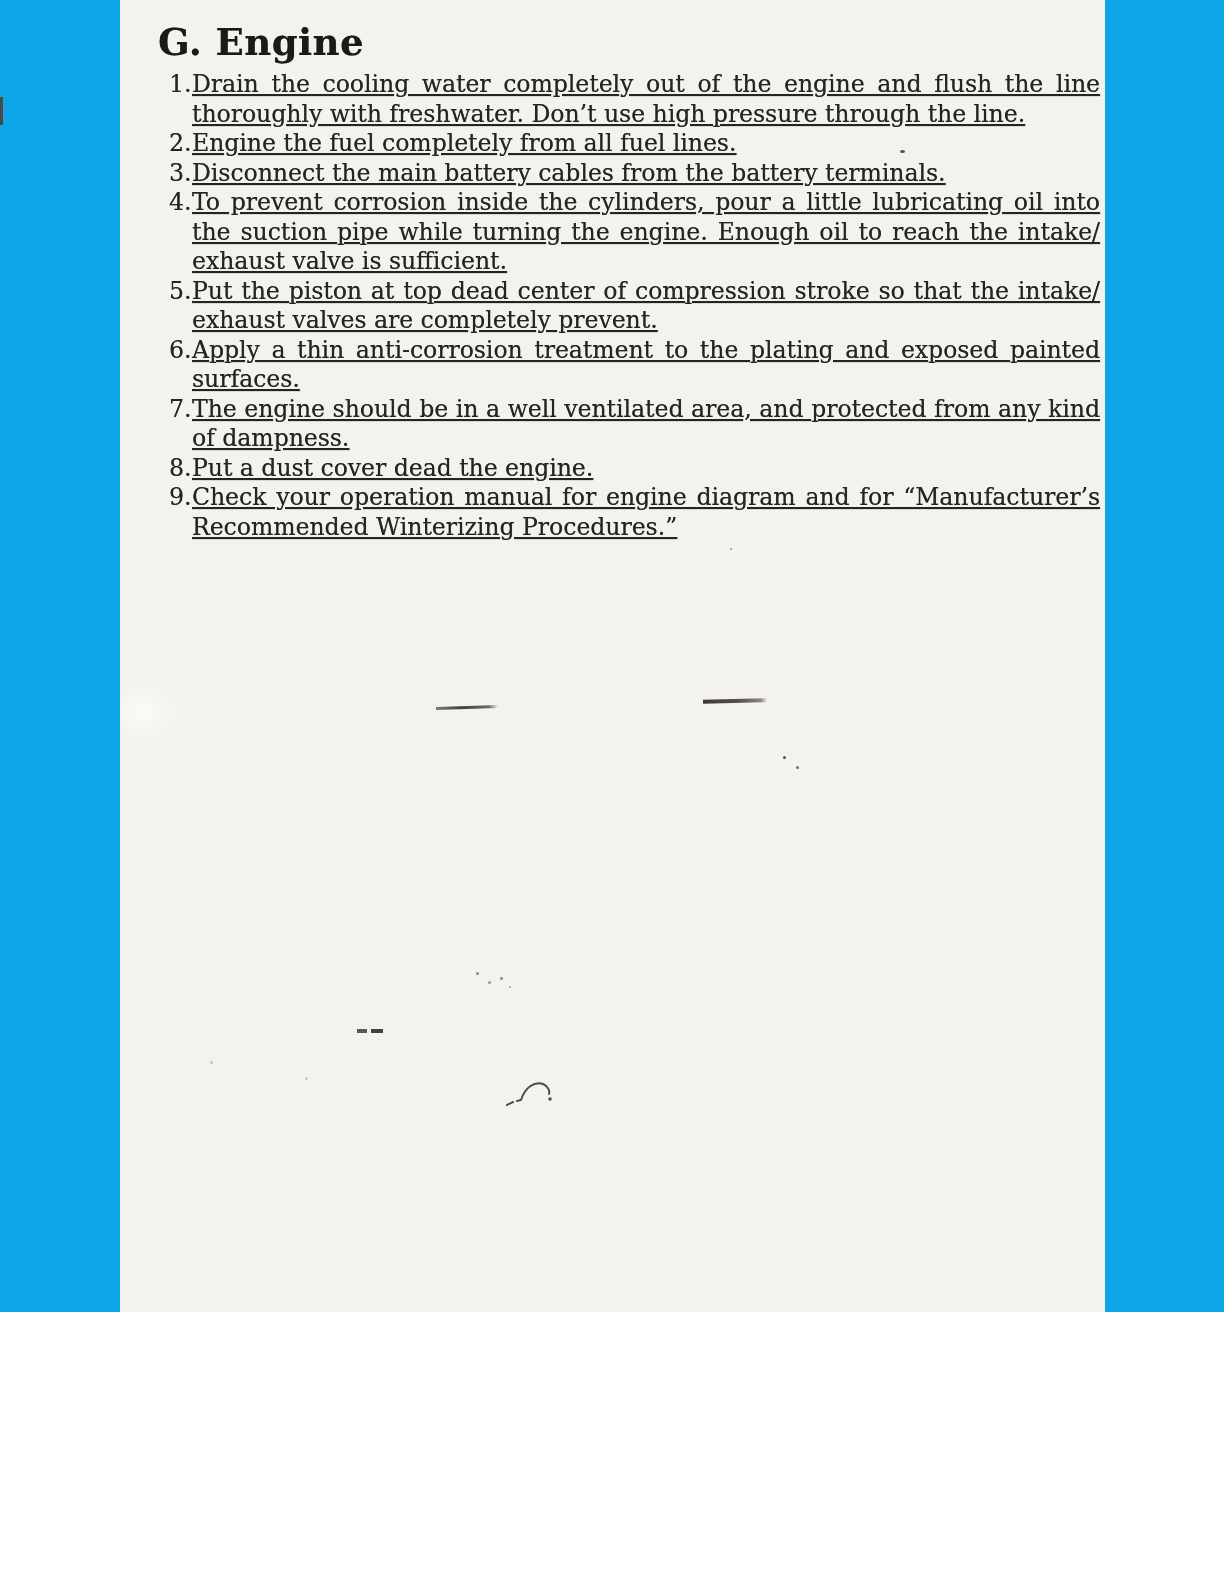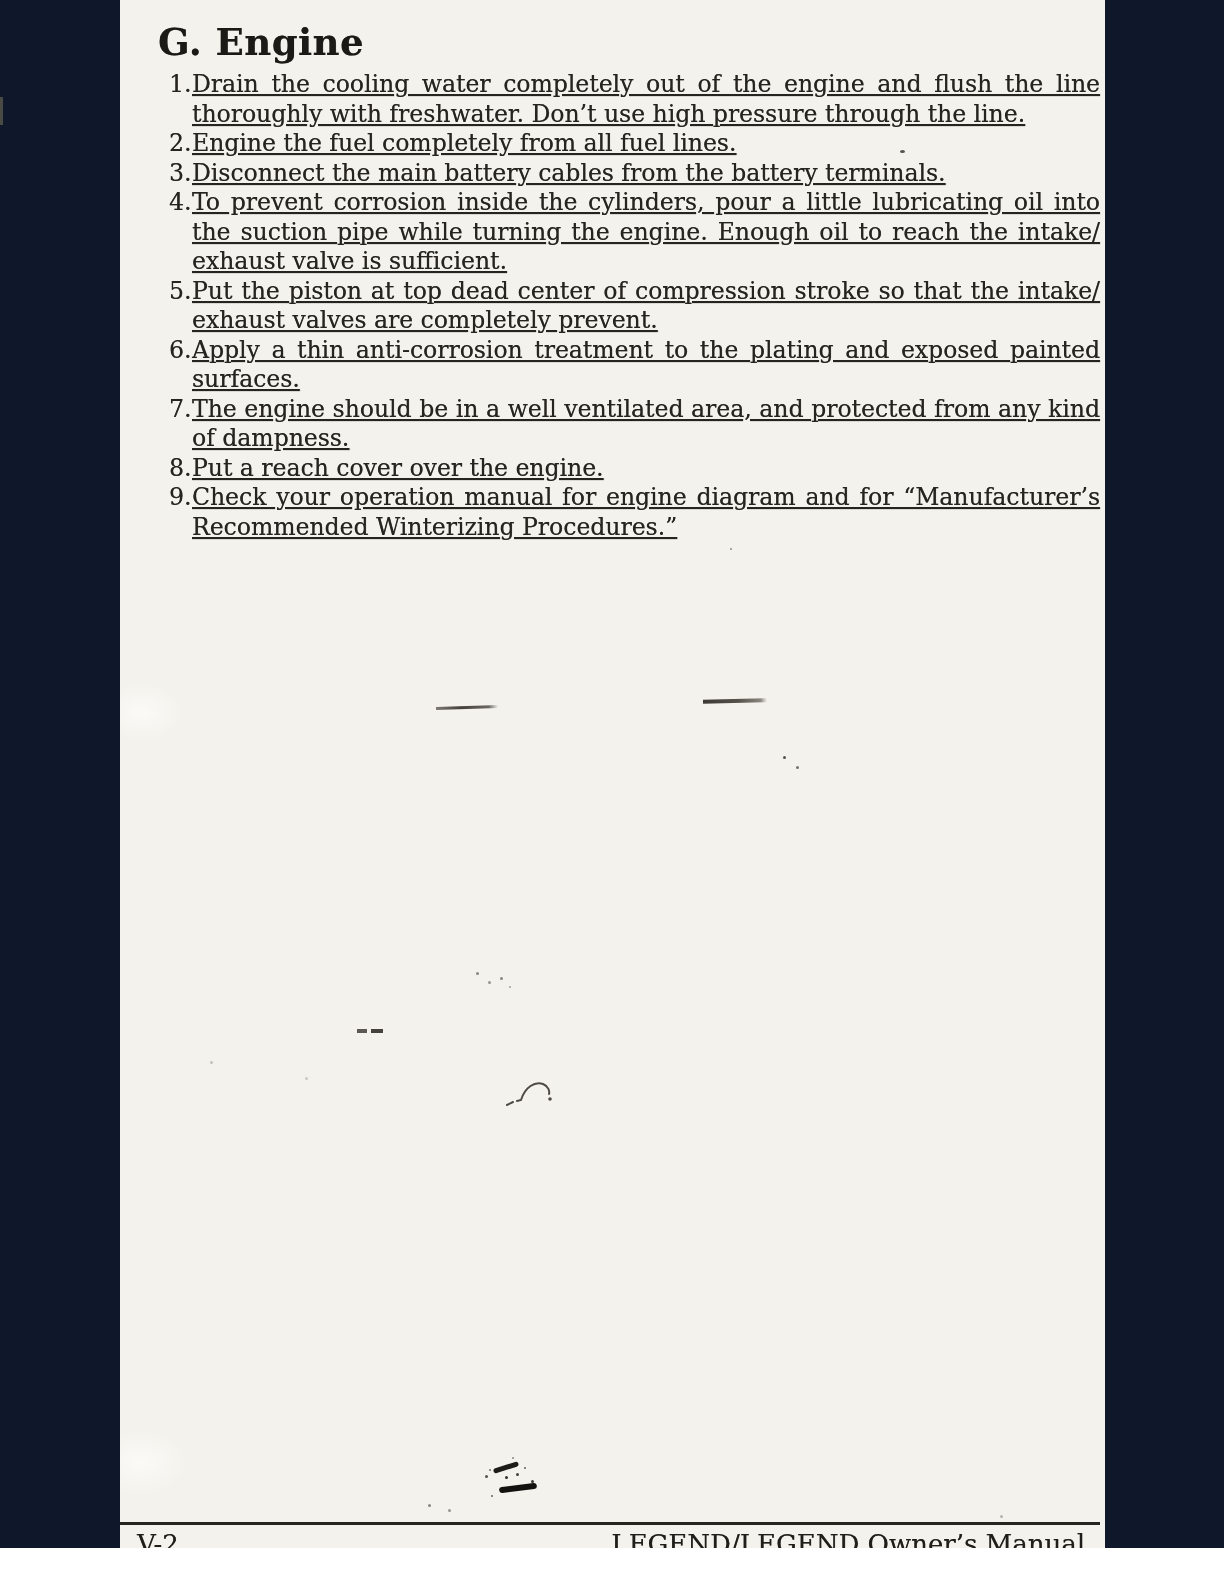--- a/index.html
+++ b/index.html
@@ -1,20 +1,20 @@
 <!DOCTYPE html>
 <html><head>
 <meta charset="utf-8">
 <style>
   html, body { margin: 0; padding: 0; background: #ffffff; }
   .canvas {
     position: relative;
     width: 1224px;
-    height: 1548px;
-    background: #0f172a;
+    height: 1312px;
+    background: #0ea5e9;
     overflow: hidden;
     font-family: "DejaVu Serif", "Liberation Serif", serif;
     color: #26241f;
   }
   .paper {
     position: absolute;
     left: 120px; top: 0;
     width: 985px; height: 1584px;
     background:
       radial-gradient(60px 42px at 22px 712px, #fbfaf6 0%, rgba(251,250,246,0) 70%),
@@ -114,21 +114,21 @@
       <li>
         <span class="num">6.</span>
         <span class="step-text">Apply a thin anti-corrosion treatment to the plating and exposed painted surfaces.</span>
       </li>
       <li>
         <span class="num">7.</span>
         <span class="step-text">The engine should be in a well ventilated area, and protected from any kind of dampness.</span>
       </li>
       <li>
         <span class="num">8.</span>
-        <span class="step-text">Put a reach cover over the engine.</span>
+        <span class="step-text">Put a dust cover dead the engine.</span>
       </li>
       <li>
         <span class="num">9.</span>
         <span class="step-text">Check your operation manual for engine diagram and for “Manufacturer’s Recommended Winterizing Procedures.”</span>
       </li>
     </ol>
 
 
 
     <div class="spk" style="left:780px;top:150px;width:5px;height:3px;background:#55524c;"></div>

